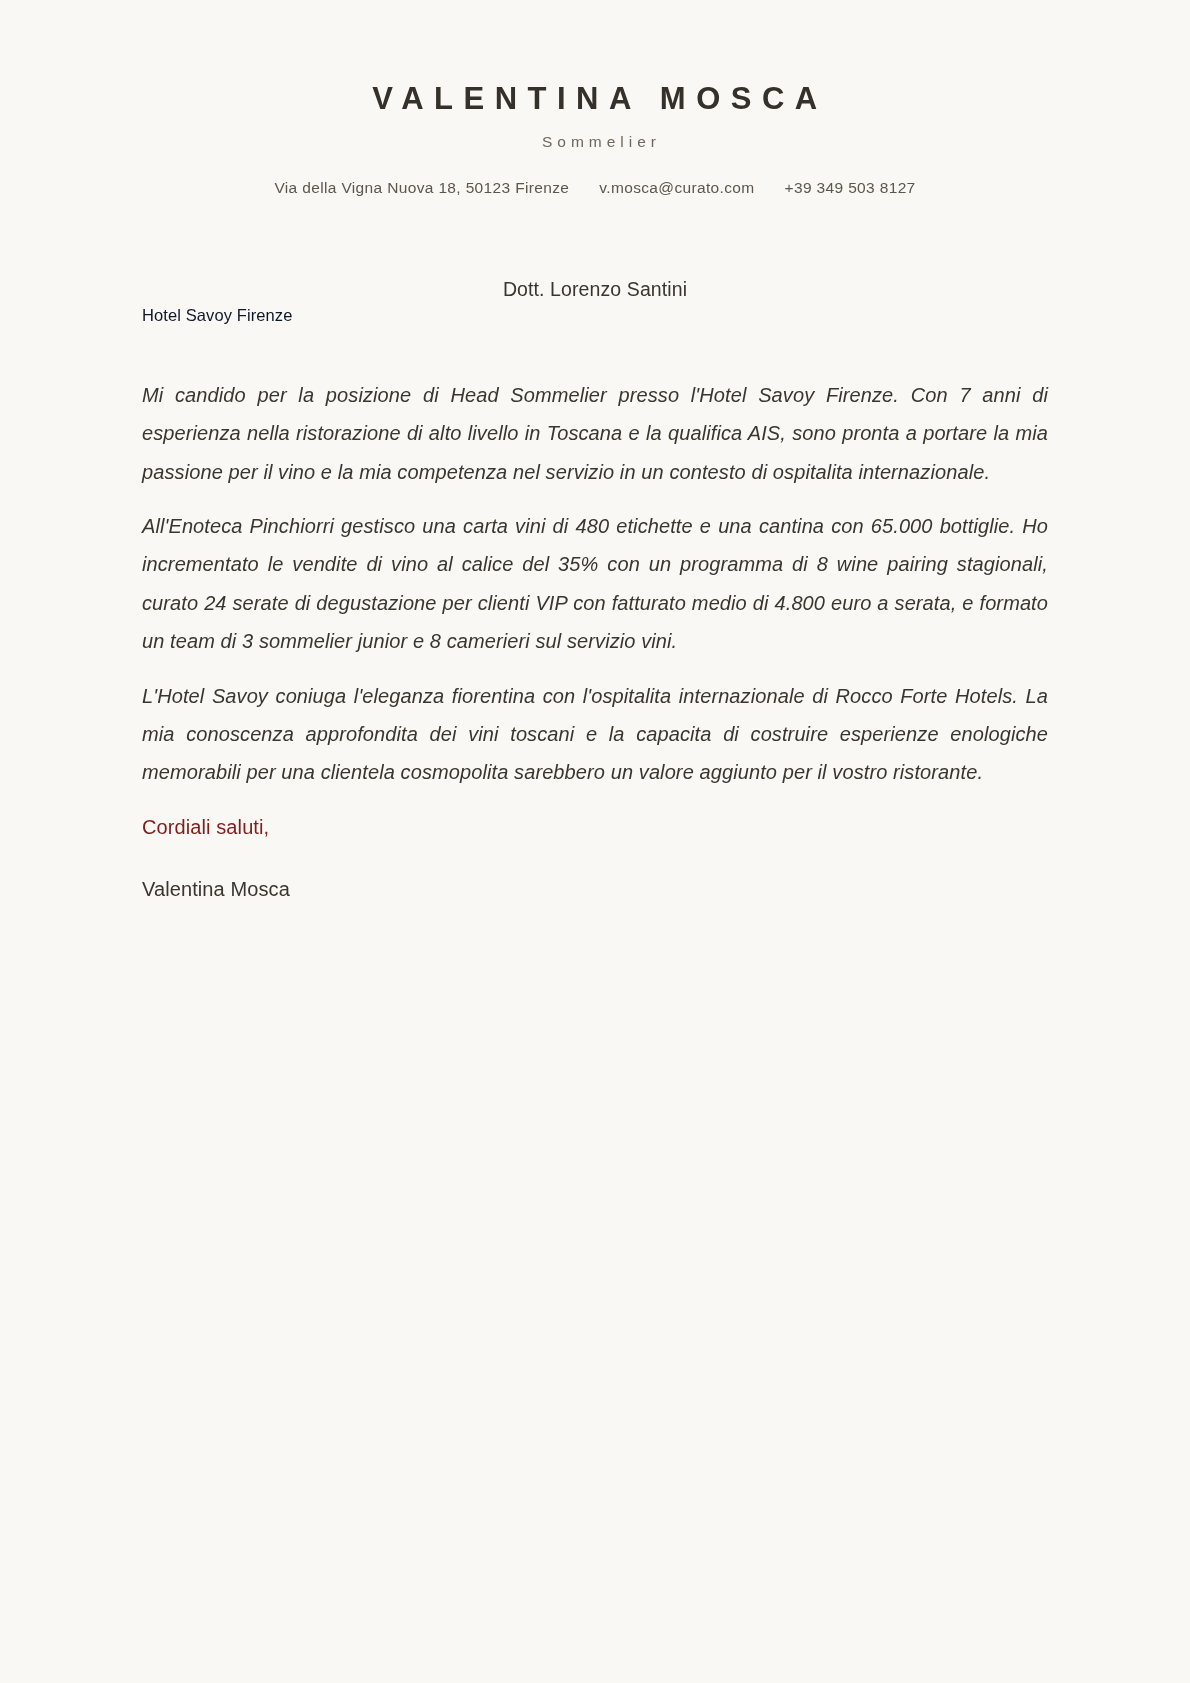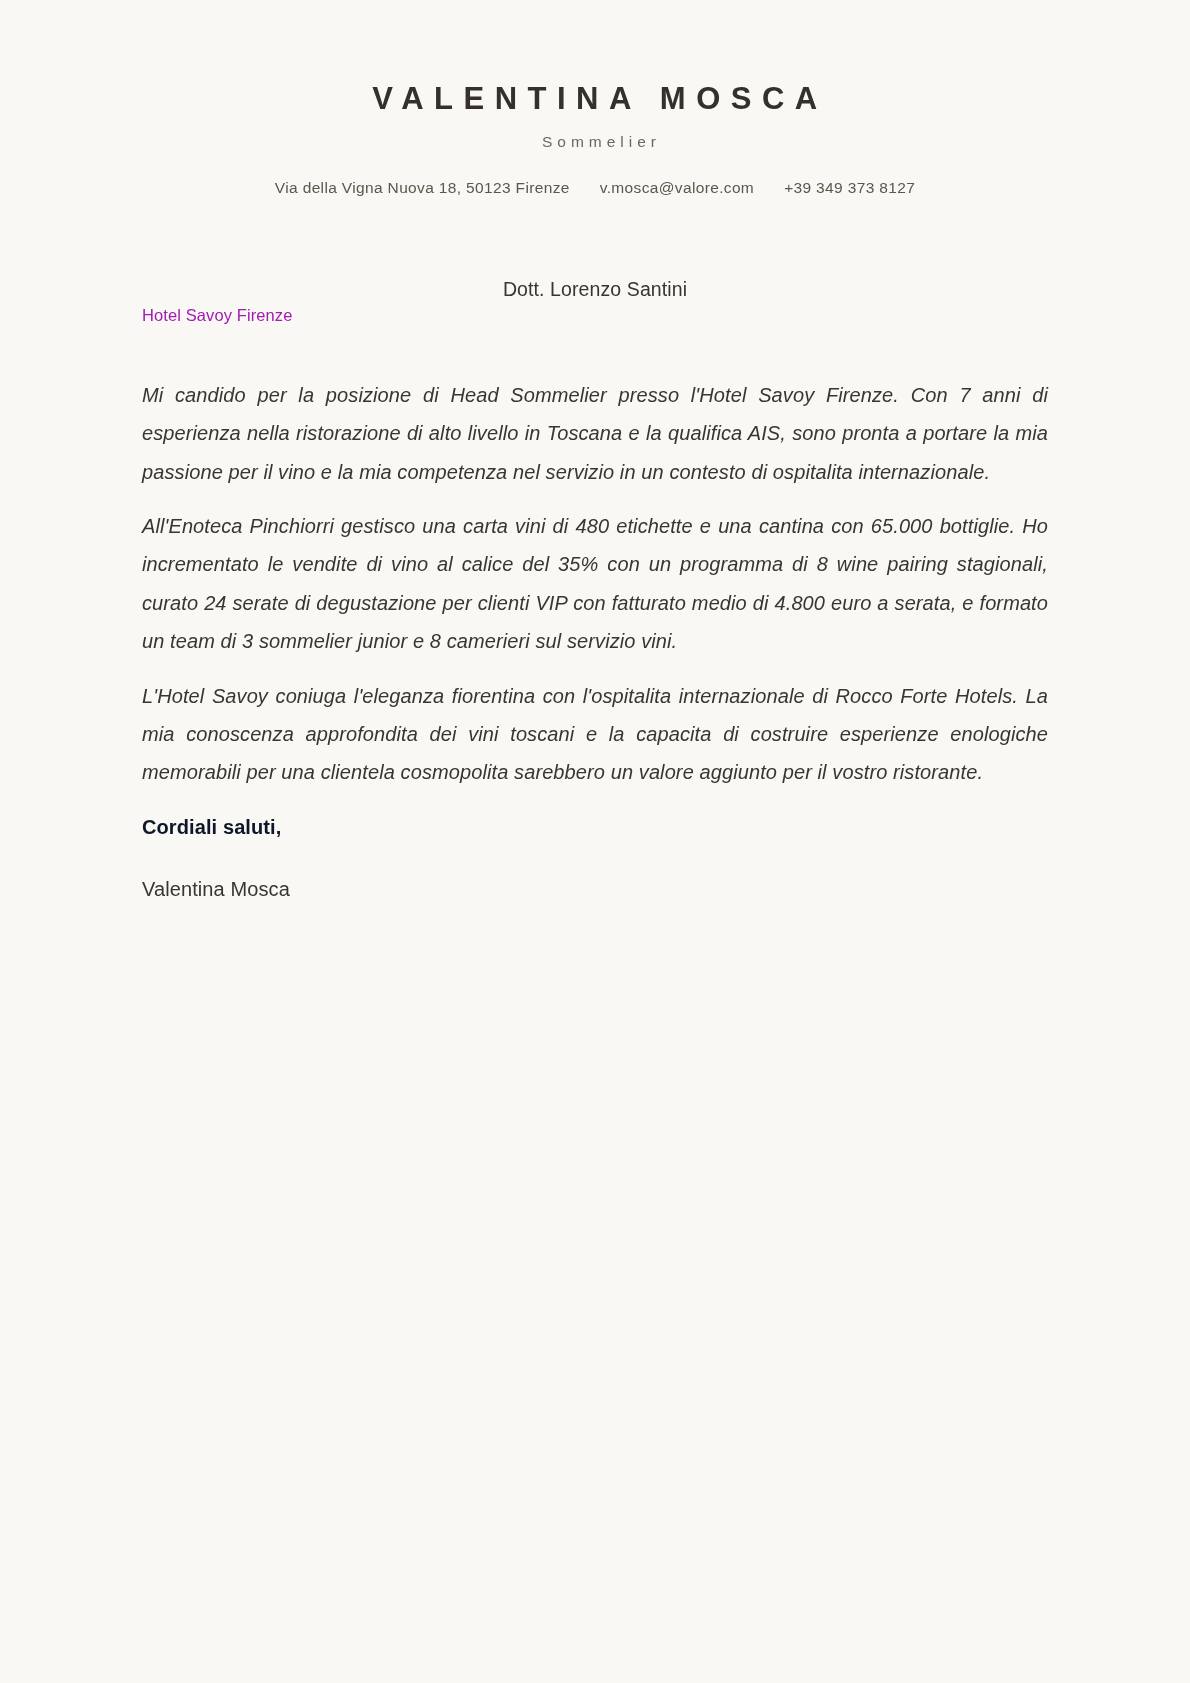--- a/index.html
+++ b/index.html
@@ -82,21 +82,21 @@
   .recipient-name {
     font-size: 19.5px;
     color: #3a352e;
     letter-spacing: 0.1px;
     line-height: 1.45;
     margin: 0;
     text-align: center;
   }
   .recipient-company {
     font-size: 16.5px;
-    color: #a21caf;
+    color: #0f172a;
     letter-spacing: 0.1px;
     line-height: 1.5;
     margin: 0;
   }
 
   .salutation {
     font-size: 20px;
     color: #3a352e;
     letter-spacing: 0.1px;
     margin: 0 0 27px 0;
@@ -109,25 +109,24 @@
     line-height: 1.92;
     text-align: justify;
     text-justify: inter-word;
     letter-spacing: 0.1px;
     margin: 0 0 16px 0;
     font-style: italic;
   }
 
   .closing {
     font-size: 20px;
-    color: #0f172a;
+    color: #7f1d1d;
     line-height: 1.9;
     letter-spacing: 0.1px;
     margin: 14px 0 0 0;
-    font-weight: bold;
   }
 
   .signature {
     font-size: 20px;
     color: #3a352e;
     line-height: 1.9;
     letter-spacing: 0.1px;
     margin: 24px 0 0 0;
   }
 </style>
@@ -135,23 +134,23 @@
 <body>
 
 <div class="page">
 
   <header class="letterhead">
     <h1 class="name">VALENTINA MOSCA</h1>
     <div class="job-title">Sommelier</div>
     <div class="contact-line">
       <span class="contact-item">Via della Vigna Nuova 18, 50123 Firenze</span>
       <span class="contact-gap"></span>
-      <span class="contact-item">v.mosca@valore.com</span>
+      <span class="contact-item">v.mosca@curato.com</span>
       <span class="contact-gap"></span>
-      <span class="contact-item">+39 349 373 8127</span>
+      <span class="contact-item">+39 349 503 8127</span>
     </div>
   </header>
 
   <main class="letter">
 
 
     <div class="recipient">
       <div class="recipient-name">Dott. Lorenzo Santini</div>
       <div class="recipient-company">Hotel Savoy Firenze</div>
     </div>

